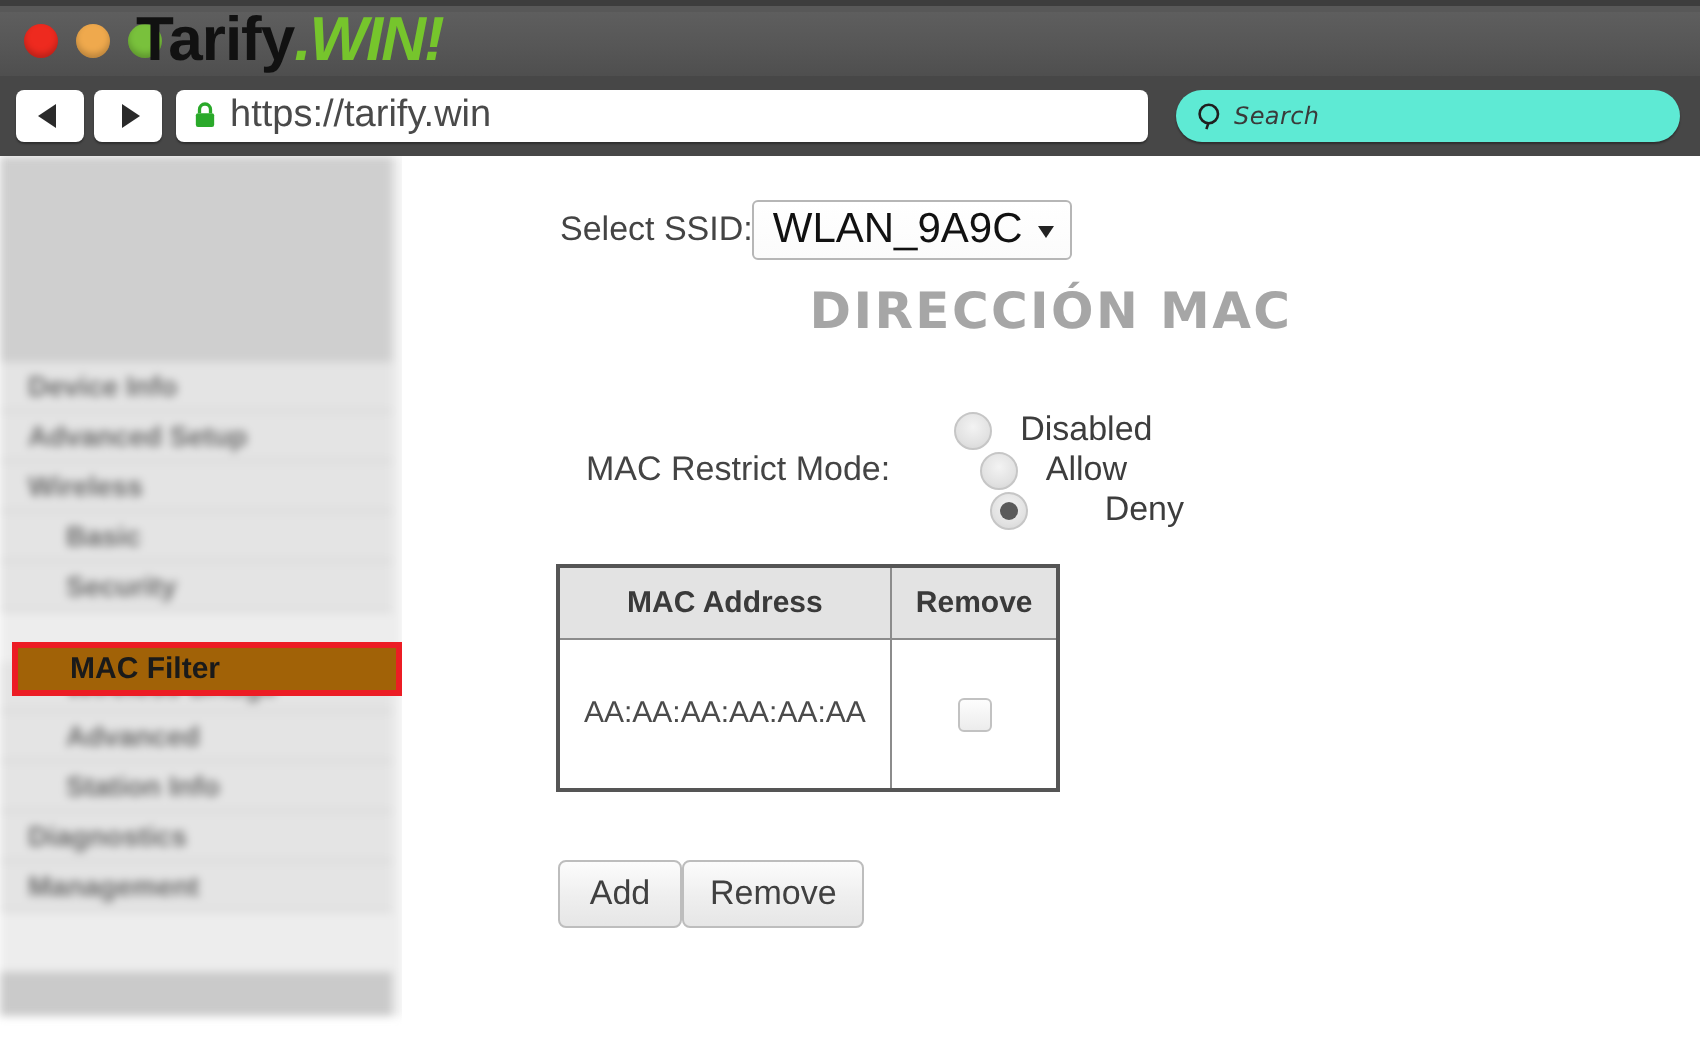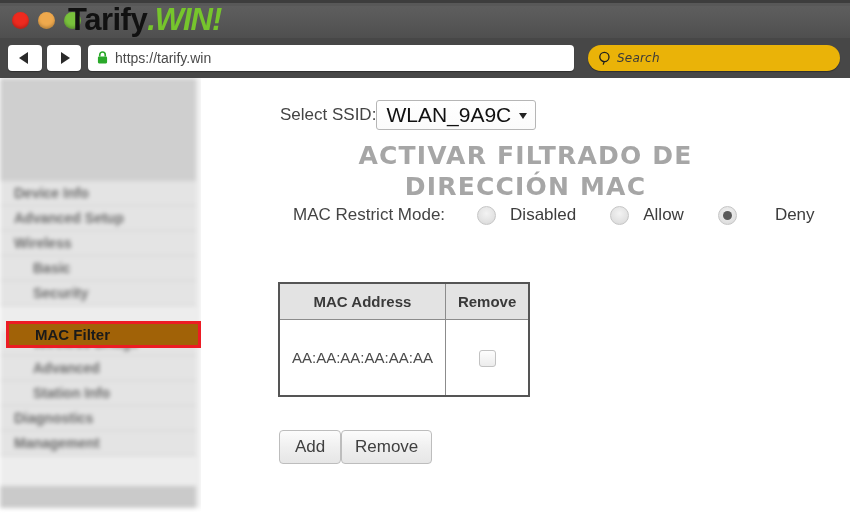--- a/index.html
+++ b/index.html
@@ -101,30 +101,30 @@
   }
   .lock {
     position: absolute;
     left: 9px; top: 6px;
     width: 11px; height: 13px;
   }
   .urltext {
     position: absolute;
     left: 27px; top: 0;
     height: 26px; line-height: 26px;
-    font-size: 14px;
+    font-size: 19px;
     color: #4a4a4a;
     white-space: nowrap;
   }
 
   .searchbar {
     position: absolute;
     left: 588px; top: 7px;
     width: 252px; height: 26px;
-    background: #eab308;
+    background: #5eead4;
     border-radius: 13px;
     box-shadow: 0 1px 1px rgba(0,0,0,.35);
   }
   .search-icon {
     position: absolute;
     left: 10px; top: 6px;
   }
   .searchtext {
     position: absolute;
     left: 29px; top: 0;
@@ -269,21 +269,21 @@
     left: 92px; top: 127px;
     display: flex;
     align-items: center;
     white-space: nowrap;
   }
   .restrict-label {
     font-size: 17px;
     color: #444444;
     margin-right: 32px;
   }
-  .radio-group { display: flex; align-items: center; }
+  .radio-group { display: flex; align-items: center; flex-direction: column; }
   .radio-opt {
     display: flex;
     align-items: center;
     margin-right: 34px;
   }
   .radio-opt:last-child { margin-right: 0; gap: 24px; }
   .radio {
     width: 19px; height: 19px;
     border-radius: 50%;
     background: radial-gradient(circle at 50% 38%, #f3f3f3 0%, #e2e2e2 62%, #d3d3d3 100%);
@@ -436,21 +436,20 @@
 
       <div class="ssid-row">
         <div class="ssid-label">Select SSID:</div>
         <div class="ssid-select">
           <span>WLAN_9A9C</span>
           <span class="caret"></span>
         </div>
       </div>
 
       <div class="overlay-title">
-        <div>ACTIVAR FILTRADO DE</div>
         <div>DIRECCIÓN MAC</div>
       </div>
 
       <div class="restrict-row">
         <div class="restrict-label">MAC Restrict Mode:</div>
         <div class="radio-group" id="radio-group">
             <div class="radio-opt">
               <span class="radio"></span>
               <span class="radio-text">Disabled</span>
             </div>

